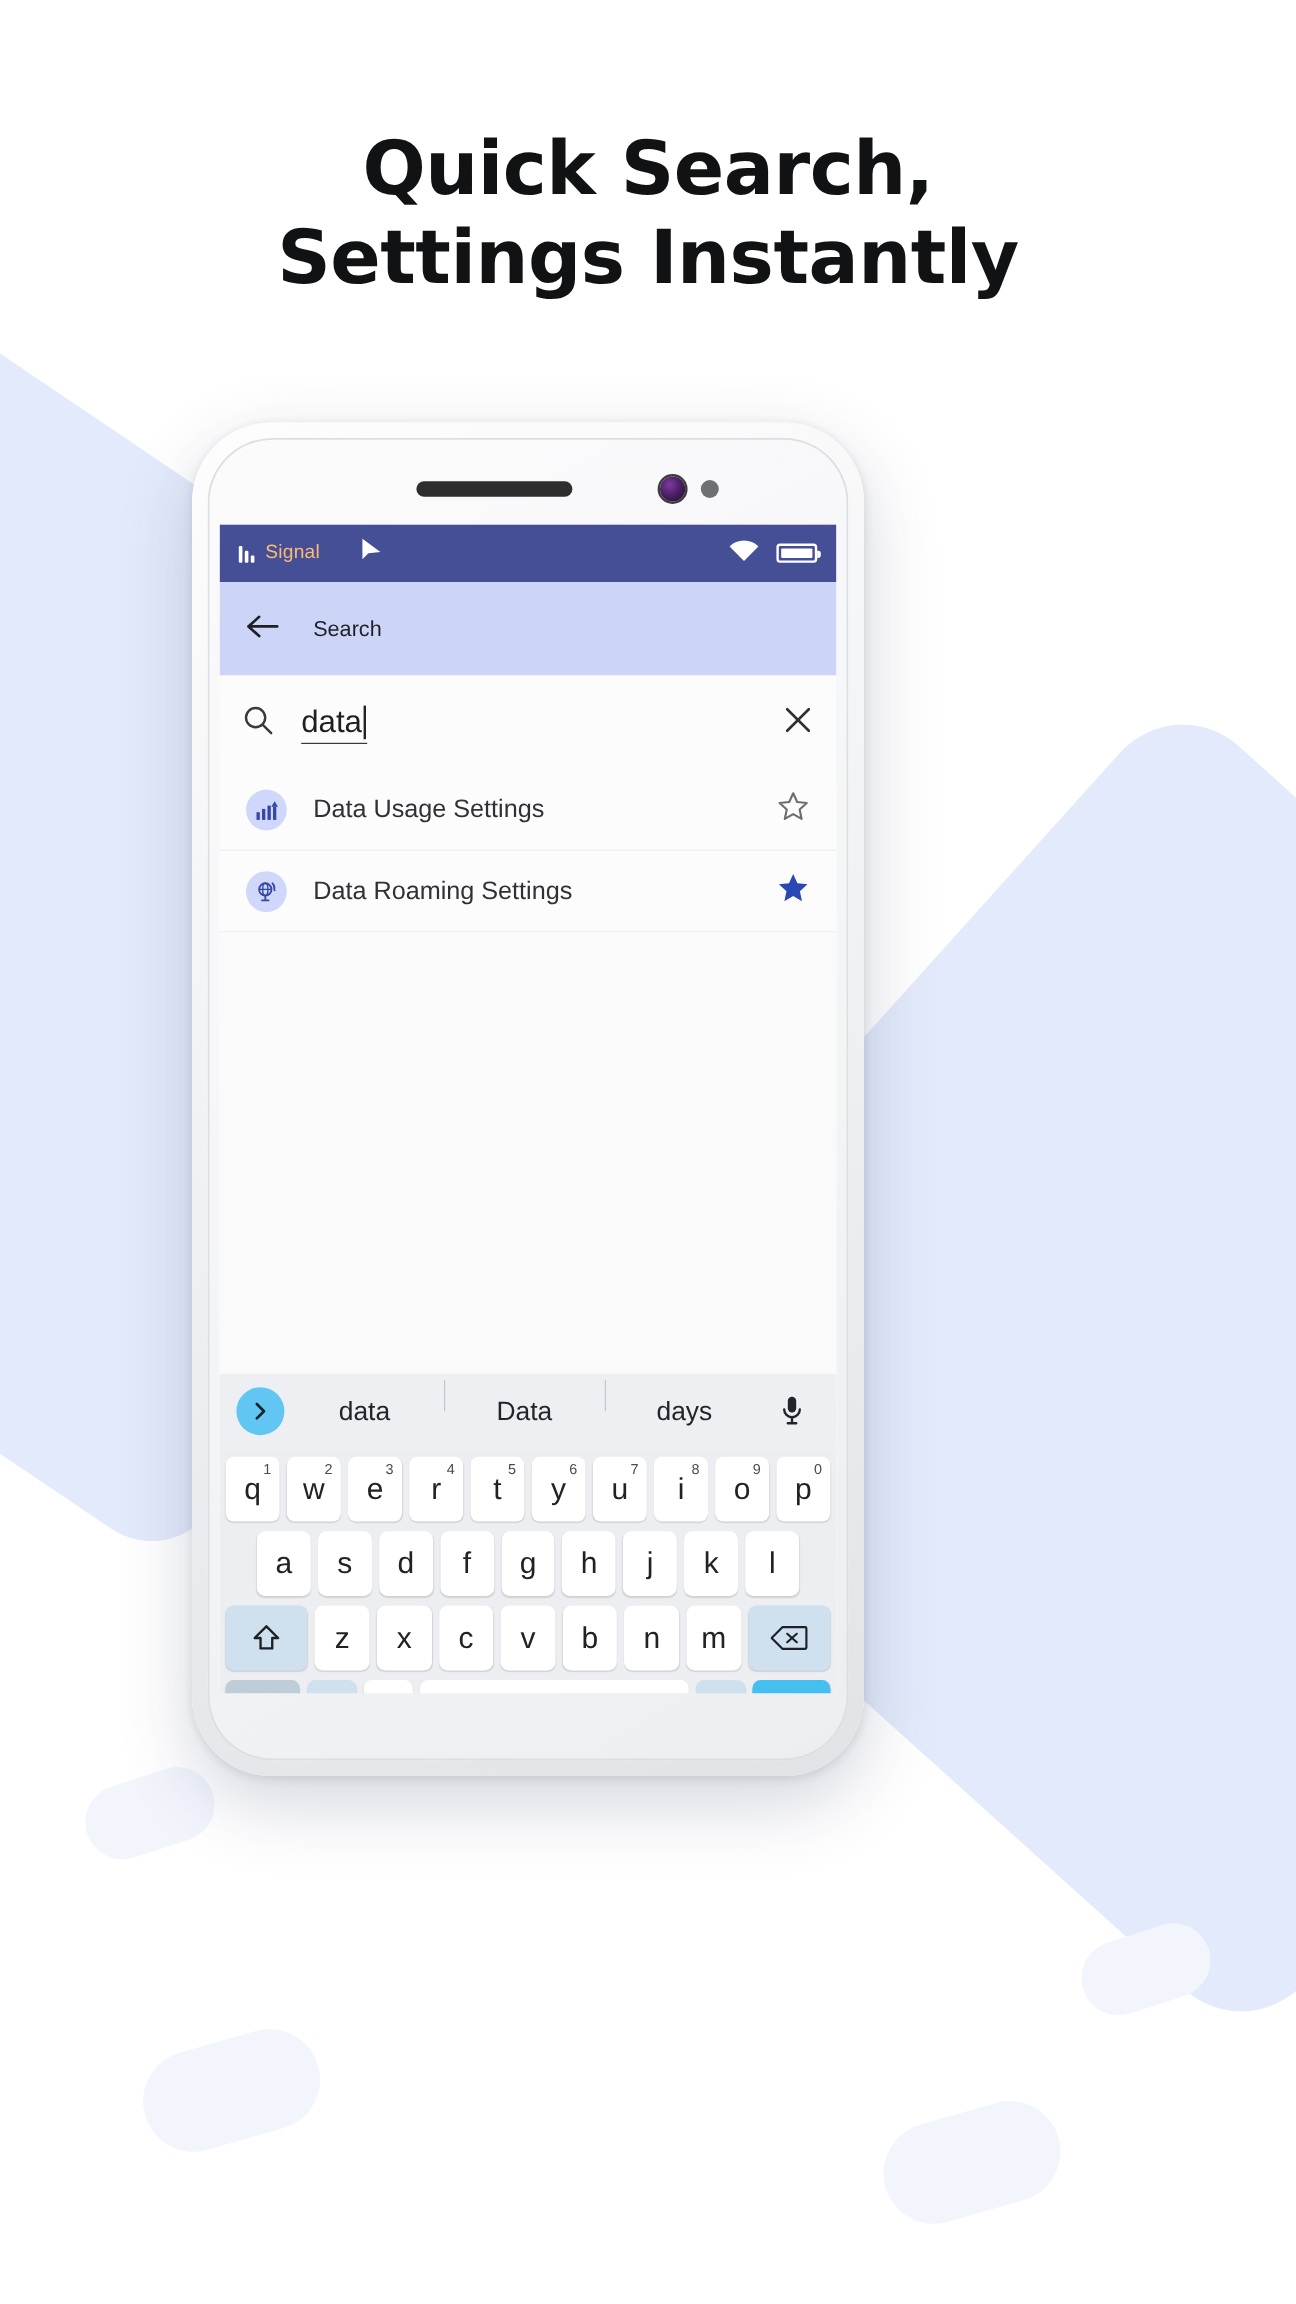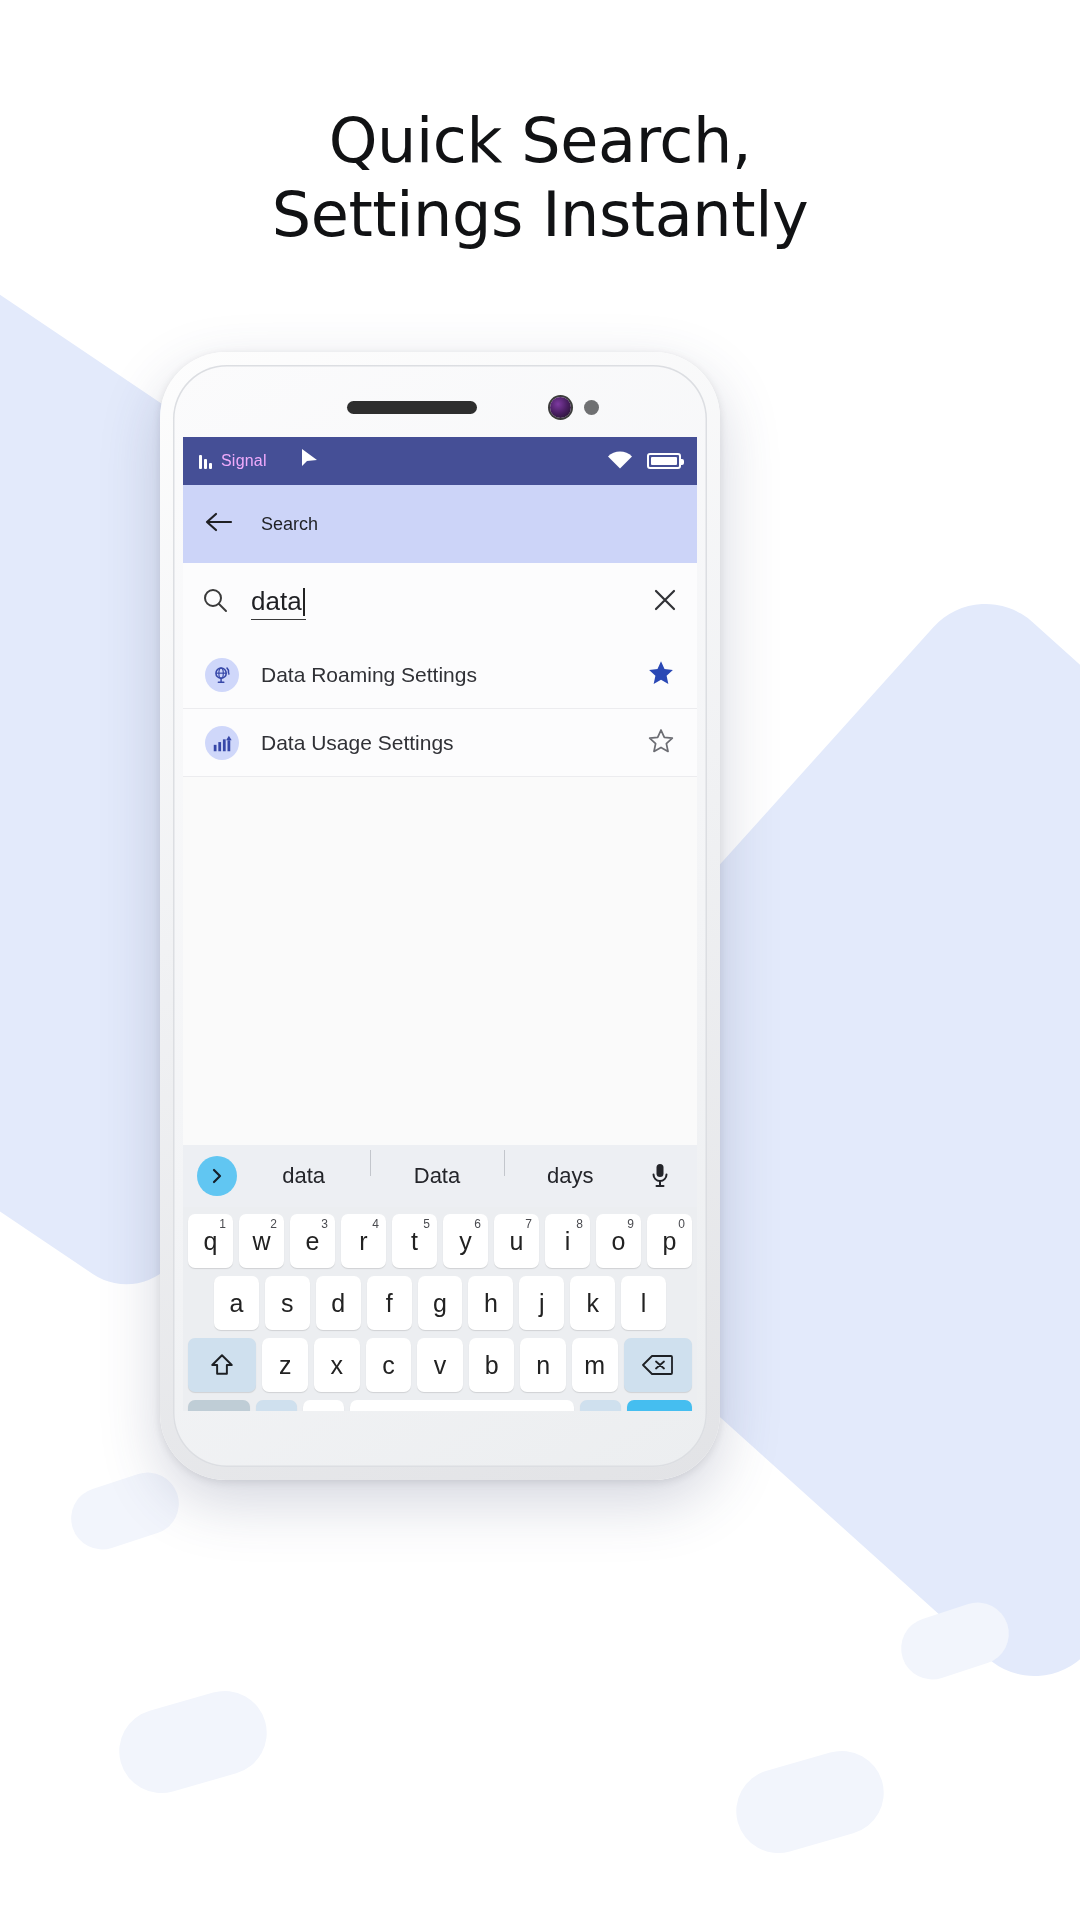--- a/index.html
+++ b/index.html
@@ -27,21 +27,21 @@
   .dot-a { left:70px;  top:1480px; width:110px; height:62px; border-radius:60px; transform:rotate(-18deg);}
   .dot-b { left:118px; top:1700px; width:150px; height:84px; border-radius:80px; transform:rotate(-16deg);}
   .dot-c { left:735px; top:1760px; width:150px; height:84px; border-radius:80px; transform:rotate(-16deg);}
   .dot-d { left:900px; top:1610px; width:110px; height:62px; border-radius:60px; transform:rotate(-18deg);}
 
   
   #headline {
     position:absolute; z-index:3; top:104px; left:0; width:1080px;
     text-align:center; color:#111214;
     font-family:"DejaVu Sans", sans-serif;
-    font-size:62px; font-weight:400; line-height:1.19;
+    font-size:62px; font-weight:700; line-height:1.19;
     letter-spacing:-0.4px;
   }
   #headline .l2 { display:block; }
 
   
   #phone {
     position:absolute; z-index:4;
     left:160px; top:352px; width:560px; height:1128px;
     border-radius:66px;
     background:linear-gradient(160deg,#fdfdfd 0%, #f1f2f4 45%, #e2e3e6 100%);
@@ -76,21 +76,21 @@
   }
 
   #screen {
     position:absolute; left:10px; right:10px; top:72px; bottom:56px;
     background:#fafafa; overflow:hidden;
   }
 
   
   #statusbar {
     height:48px; background:#454f96; display:flex; align-items:center;
-    padding:0 16px; color:#f0abfc;
+    padding:0 16px; color:#fdba74;
   }
   .sb-left { display:flex; align-items:center; gap:9px; }
   .sig-bars { display:flex; align-items:flex-end; gap:2px; height:15px; }
   .sig-bars i { display:block; width:3px; background:#fff; border-radius:1px; }
   .sig-bars i:nth-child(1){ height:14px; }
   .sig-bars i:nth-child(2){ height:10px; }
   .sig-bars i:nth-child(3){ height:6px; }
   .sb-label { font-size:16px; letter-spacing:.2px; }
   .sb-cursor { margin-left:24px; }
   .sb-right { margin-left:auto; display:flex; align-items:center; gap:14px; }
@@ -270,50 +270,50 @@
             <path d="M5 5 L23 23 M23 5 L5 23" stroke="#303136" stroke-width="2.2" stroke-linecap="round"></path>
           </svg>
         </span>
       </div>
 
       <div id="results">
 
         <div class="result-row">
           <span class="res-icon">
             <svg width="22" height="22" viewBox="0 0 24 24">
+              <rect x="3" y="14" width="3" height="7" fill="#3647a8"></rect>
+              <rect x="8" y="11" width="3" height="10" fill="#3647a8"></rect>
+              <rect x="13" y="8" width="3" height="13" fill="#3647a8"></rect>
+              <path d="M19.5 4 L16.5 9 H22.5 Z" fill="#3647a8"></path>
+              <rect x="18" y="9" width="3" height="12" fill="#3647a8"></rect>
+            </svg>
+          </span>
+          <span class="res-label">Data Usage Settings</span>
+          <span class="res-star">
+            <svg width="28" height="28" viewBox="0 0 24 24">
+              <path d="M12 2.6 l2.85 6.25 6.85.76 -5.1 4.62 1.42 6.72 -6.02-3.43 -6.02 3.43 1.42-6.72 -5.1-4.62 6.85-.76z" fill="none" stroke="#6c6d73" stroke-width="1.5" stroke-linejoin="round"></path>
+            </svg>
+          </span>
+        </div>
+
+        <div class="result-row">
+          <span class="res-icon">
+            <svg width="22" height="22" viewBox="0 0 24 24">
               <circle cx="11" cy="10" r="5.6" stroke="#3647a8" stroke-width="1.7" fill="none"></circle>
               <ellipse cx="11" cy="10" rx="2.4" ry="5.6" stroke="#3647a8" stroke-width="1.3" fill="none"></ellipse>
               <path d="M5.4 10 H16.6" stroke="#3647a8" stroke-width="1.3"></path>
               <path d="M11 15.6 V20 M8 20 H14" stroke="#3647a8" stroke-width="1.6" stroke-linecap="round"></path>
               <path d="M17.5 4.5 a5.5 5.5 0 0 1 1.6 5.2" stroke="#3647a8" stroke-width="1.7" fill="none" stroke-linecap="round"></path>
               <path d="M18.4 11.6 l1-2.2 1.3 1.8z" fill="#3647a8"></path>
             </svg>
           </span>
           <span class="res-label">Data Roaming Settings</span>
           <span class="res-star">
             <svg width="28" height="28" viewBox="0 0 24 24">
               <path d="M12 2 l3 6.6 7.2.8 -5.4 4.9 1.5 7.1 -6.3-3.6 -6.3 3.6 1.5-7.1 -5.4-4.9 7.2-.8z" fill="#2a48b5"></path>
-            </svg>
-          </span>
-        </div>
-
-        <div class="result-row">
-          <span class="res-icon">
-            <svg width="22" height="22" viewBox="0 0 24 24">
-              <rect x="3" y="14" width="3" height="7" fill="#3647a8"></rect>
-              <rect x="8" y="11" width="3" height="10" fill="#3647a8"></rect>
-              <rect x="13" y="8" width="3" height="13" fill="#3647a8"></rect>
-              <path d="M19.5 4 L16.5 9 H22.5 Z" fill="#3647a8"></path>
-              <rect x="18" y="9" width="3" height="12" fill="#3647a8"></rect>
-            </svg>
-          </span>
-          <span class="res-label">Data Usage Settings</span>
-          <span class="res-star">
-            <svg width="28" height="28" viewBox="0 0 24 24">
-              <path d="M12 2.6 l2.85 6.25 6.85.76 -5.1 4.62 1.42 6.72 -6.02-3.43 -6.02 3.43 1.42-6.72 -5.1-4.62 6.85-.76z" fill="none" stroke="#6c6d73" stroke-width="1.5" stroke-linejoin="round"></path>
             </svg>
           </span>
         </div>
 
         <div id="results-filler"></div>
       </div>
 
       <div id="suggestions">
         <span class="sug-go">
           <svg width="18" height="18" viewBox="0 0 18 18">

